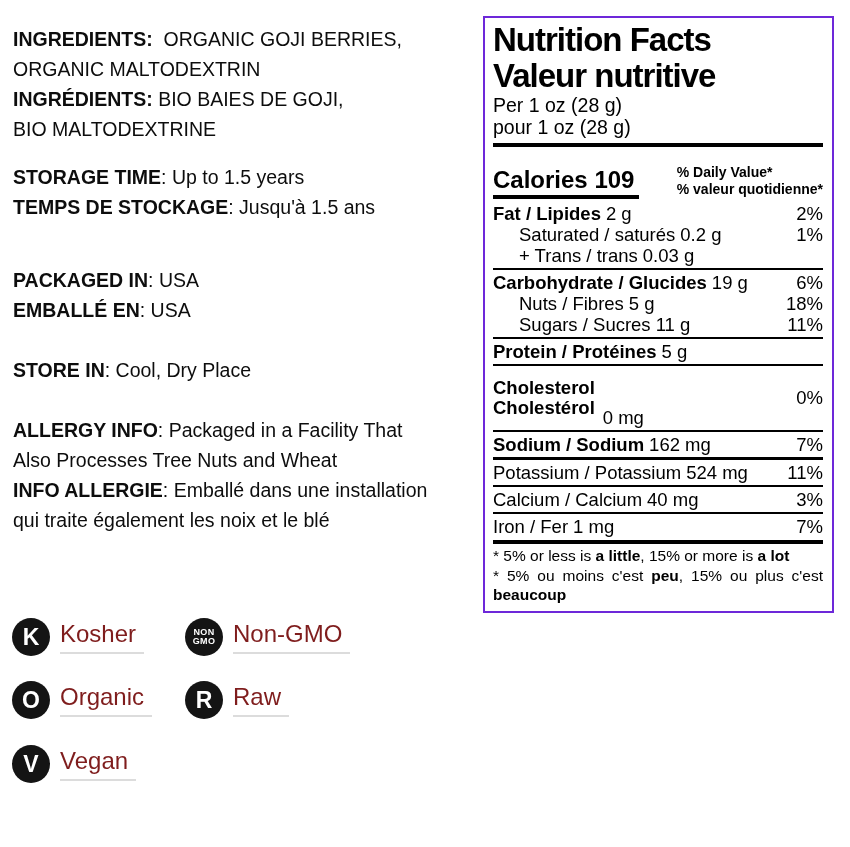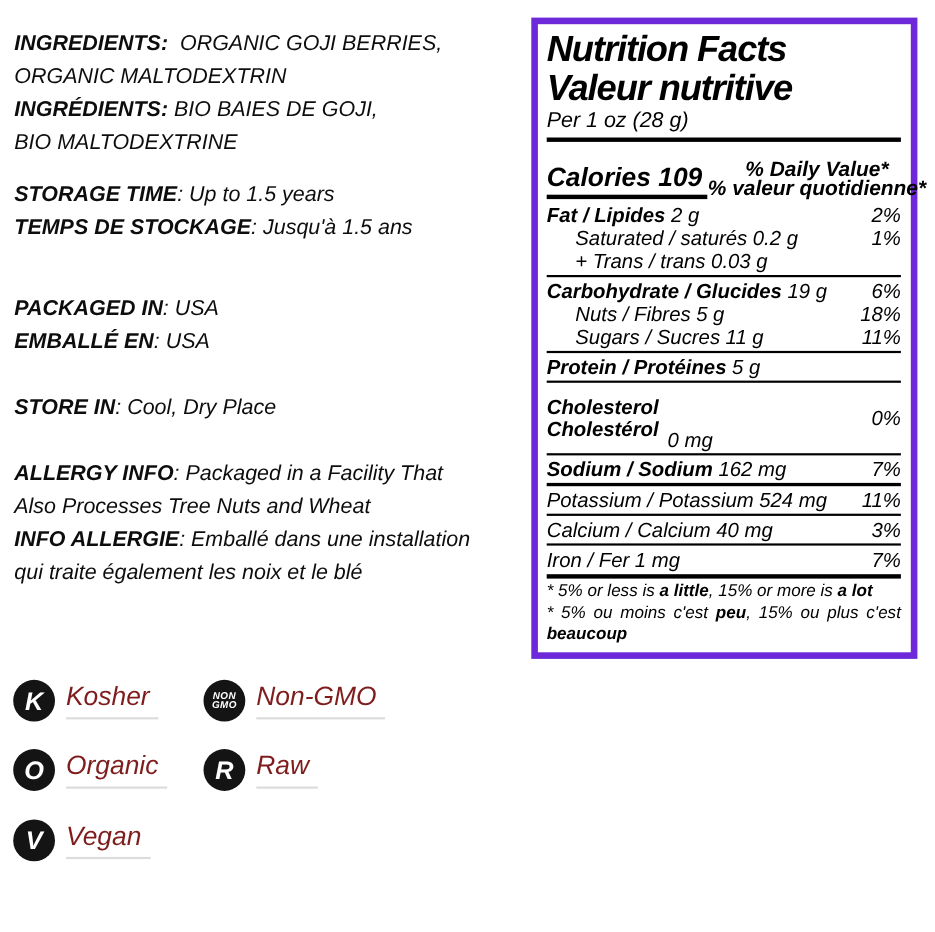--- a/index.html
+++ b/index.html
@@ -4,50 +4,50 @@
 <style>
   html, body {
     margin: 0; padding: 0;
     width: 850px; height: 847px;
     background: #ffffff;
     overflow: hidden;
     font-family: "Liberation Sans", sans-serif;
     color: #000;
   }
   .b { font-weight: bold; }
-  #label-root { position: relative; width: 840px; height: 847px; font-style: italic; }
+  #label-root { position: relative; width: 840px; height: 847px; }
 
   
   .left-info {
     position: absolute; left: 13px; top: 24px; width: 468px;
     font-size: 19.5px; color: #0d0d0d;
   }
   .info-line { height: 30px; line-height: 30px; white-space: pre; }
   .gap18 { margin-top: 18px; }
   .gap43 { margin-top: 43px; }
   .gap30 { margin-top: 30px; }
 
   
   .nf-panel {
     position: absolute; left: 483px; top: 16px; width: 351px;
     box-sizing: border-box;
-    border: 6px solid #6d28d9;
+    border: 2px solid #6d28d9;
     background: #fff;
     padding: 4px 9px 7px 8px;
   }
   .nf-title { font-size: 33px; line-height: 36px; font-weight: bold; letter-spacing: -1px; white-space: nowrap; }
   .nf-serving { font-size: 19.5px; line-height: 22px; white-space: nowrap; }
   .bar { background: #000; border: 0; }
   .bar-4 { height: 4px; margin: 5px 0 0 0; }
   .cal-row { display: flex; justify-content: space-between; align-items: flex-end; margin-top: 17px; }
   .cal-text {
     display: inline-block; font-size: 24px; font-weight: bold; line-height: 26px;
     border-bottom: 4px solid #000; padding: 0 5px 2px 0; white-space: pre;
   }
-  .dv-block { text-align: center; font-size: 19px; font-weight: bold; line-height: 17px; padding-bottom: 1px; white-space: nowrap; }
+  .dv-block { text-align: left; font-size: 14px; font-weight: bold; line-height: 17px; padding-bottom: 1px; white-space: nowrap; }
 
   .nrow { display: flex; justify-content: space-between; align-items: baseline; font-size: 18.5px; line-height: 21px; }
   .nrow.ind .nm-wrap { padding-left: 26px; }
   .nm-wrap { white-space: pre; }
   .amt { margin-left: 5px; }
   .npct { white-space: nowrap; }
 
   .sep { background: #000; }
   .s2 { height: 2px; margin: 2px 0; }
   .s3 { height: 3px; margin: 2px 0; }
@@ -96,20 +96,21 @@
     <div class="info-line gap30"><span class="b">ALLERGY INFO</span><span>: Packaged in a Facility That</span></div>
     <div class="info-line"><span>Also Processes Tree Nuts and Wheat</span></div>
     <div class="info-line"><span class="b">INFO ALLERGIE</span><span>: Emballé dans une installation</span></div>
     <div class="info-line"><span>qui traite également les noix et le blé</span></div>
   </div>
 
   <div class="nf-panel">
     <div class="nf-title">Nutrition Facts</div>
     <div class="nf-title">Valeur nutritive</div>
     <div class="nf-serving">Per 1 oz (28 g)</div>
+    <div class="nf-serving">pour 1 oz (28 g)</div>
     <div class="bar bar-4"></div>
 
     <div class="cal-row">
       <span class="cal-text"><span>Calories</span><span> </span><span>109</span></span>
       <span class="dv-block">
         <div>% Daily Value*</div>
         <div>% valeur quotidienne*</div>
       </span>
     </div>
 

